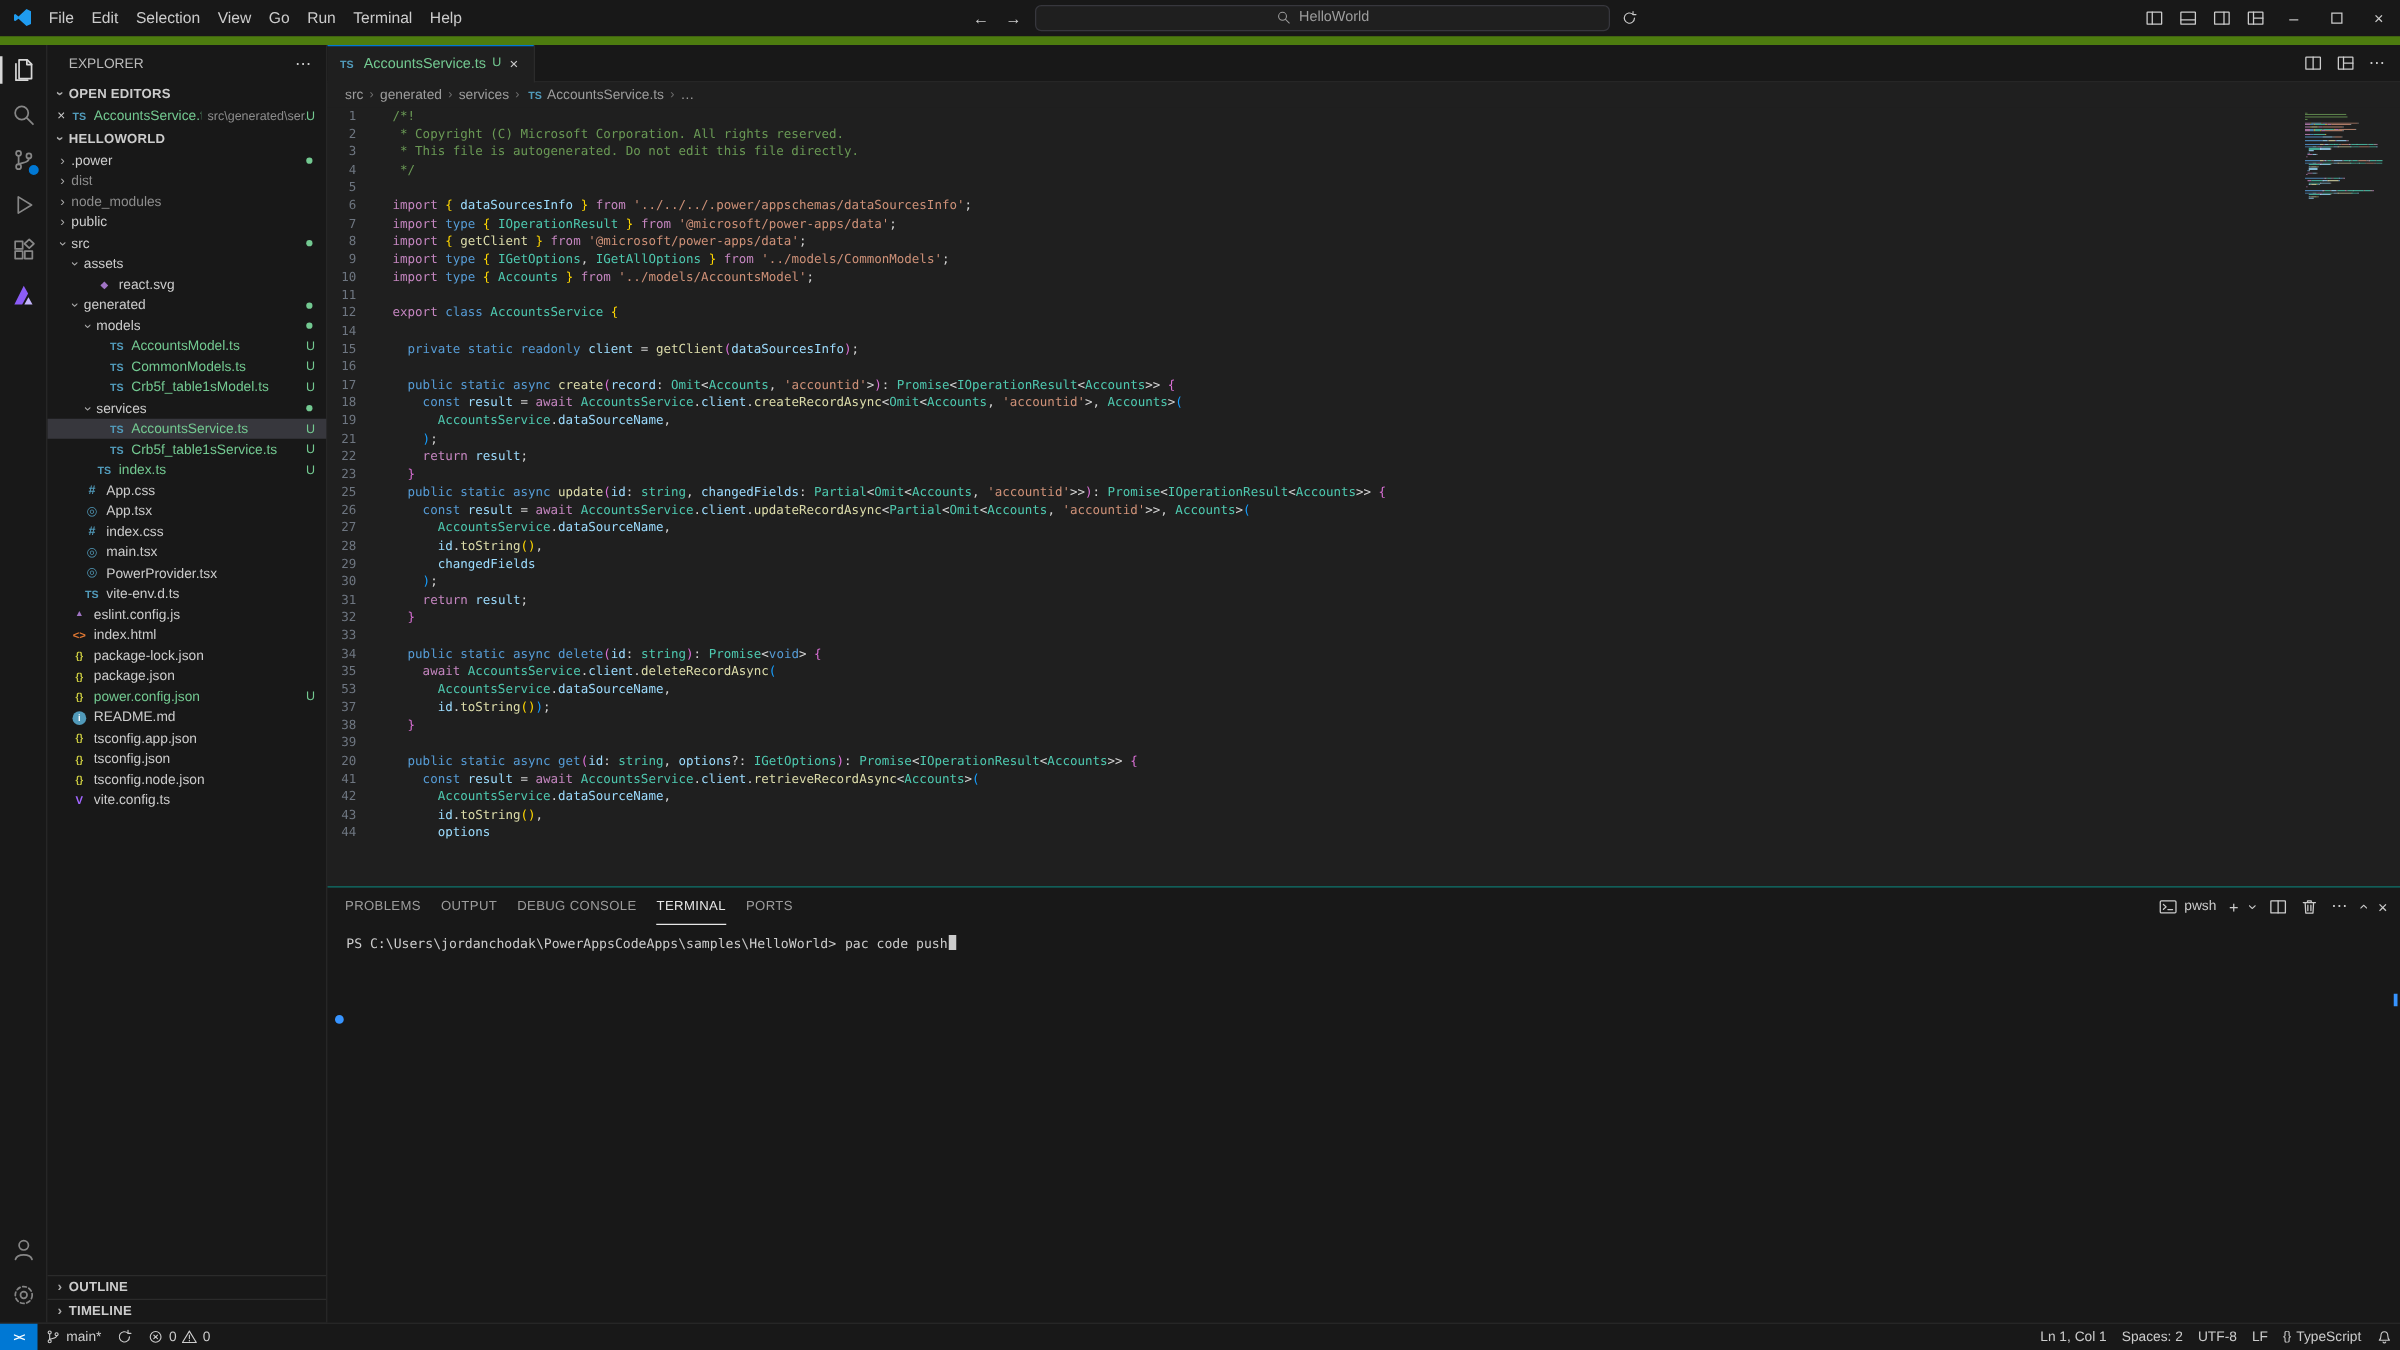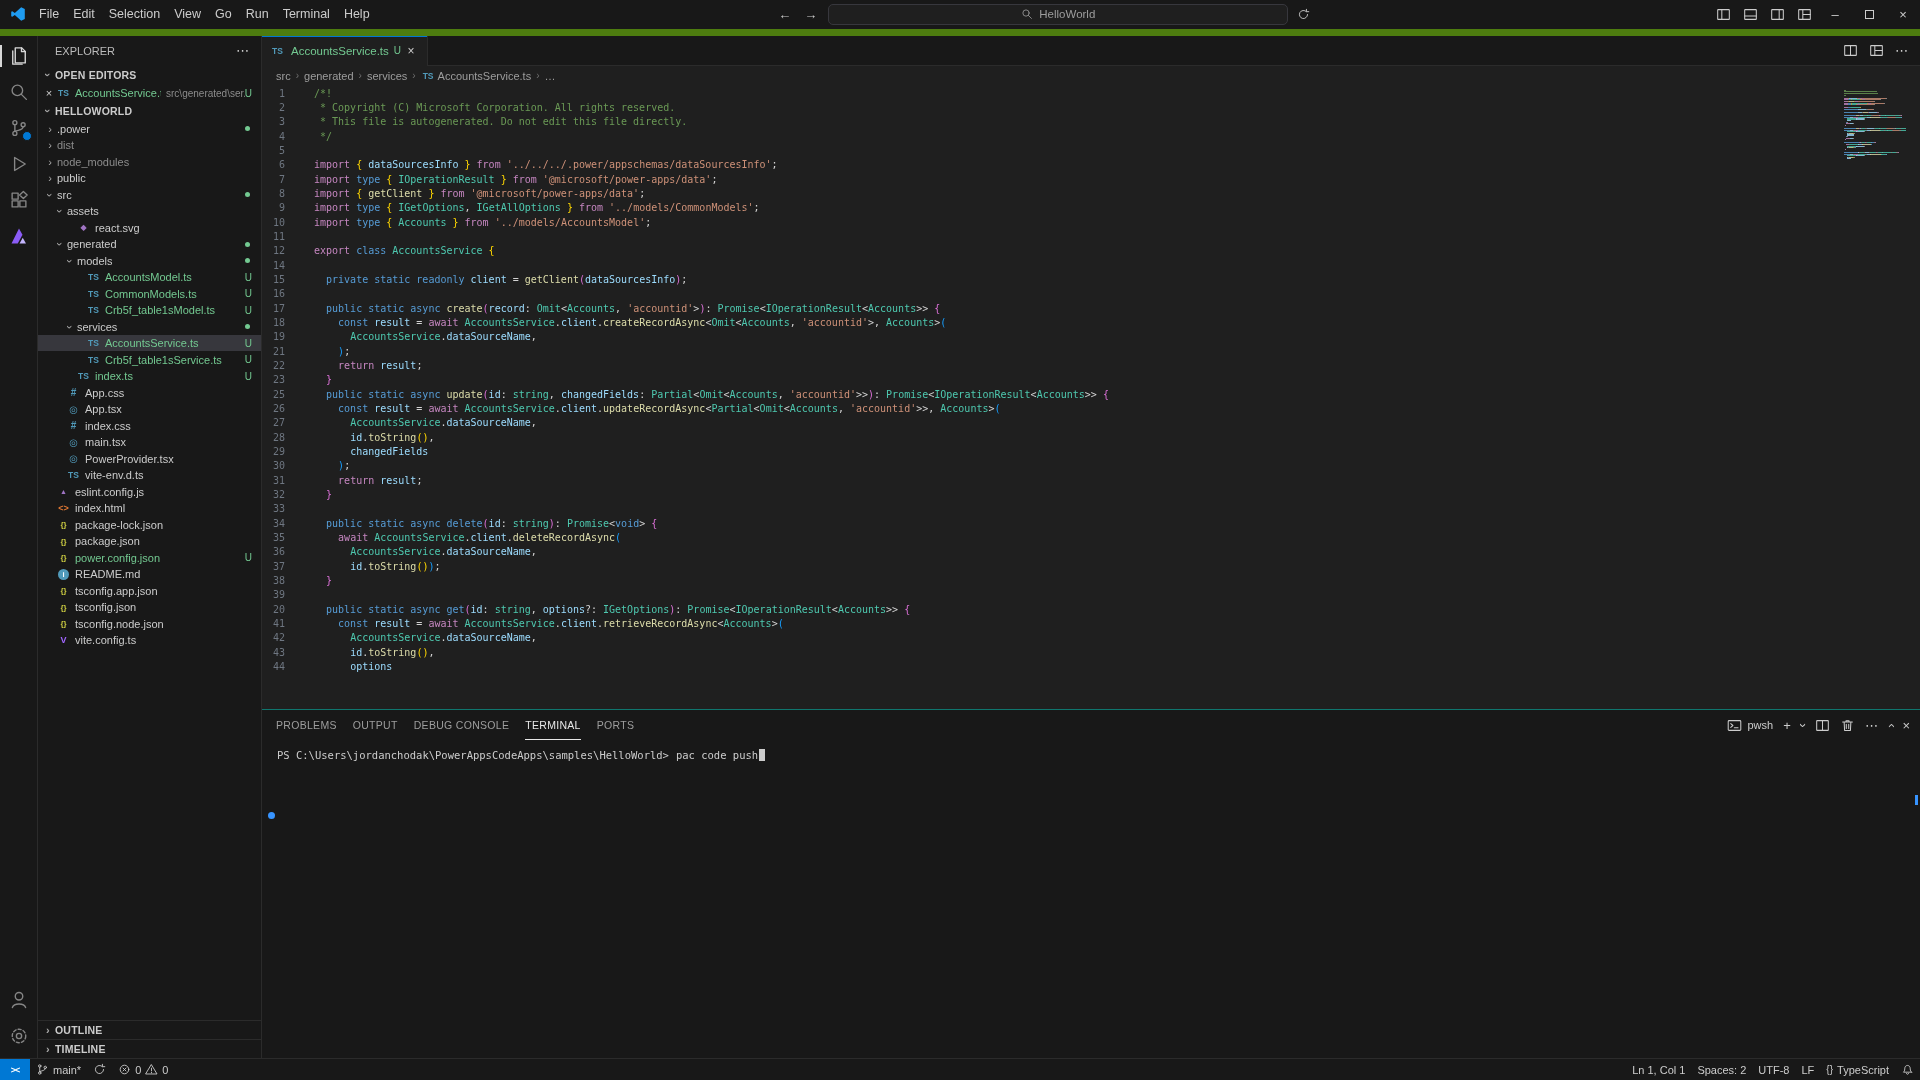--- a/index.html
+++ b/index.html
@@ -664,21 +664,21 @@
             </div>
             <div class="cl">
               <span class="ln">34</span>
               <span class="lc"><span class="tk-k2">  public static async </span><span class="tk-k2">delete</span><span class="tk-b2">(</span><span class="tk-va">id</span><span class="tk-pu">: </span><span class="tk-ty">string</span><span class="tk-b2">)</span><span class="tk-pu">: </span><span class="tk-ty">Promise</span><span class="tk-pu">&lt;</span><span class="tk-k2">void</span><span class="tk-pu">&gt; </span><span class="tk-b2">{</span></span>
             </div>
             <div class="cl">
               <span class="ln">35</span>
               <span class="lc"><span class="tk-pu">    </span><span class="tk-k1">await </span><span class="tk-ty">AccountsService</span><span class="tk-pu">.</span><span class="tk-va">client</span><span class="tk-pu">.</span><span class="tk-fn">deleteRecordAsync</span><span class="tk-b3">(</span></span>
             </div>
             <div class="cl">
-              <span class="ln">36</span>
+              <span class="ln">53</span>
               <span class="lc"><span class="tk-pu">      </span><span class="tk-ty">AccountsService</span><span class="tk-pu">.</span><span class="tk-va">dataSourceName</span><span class="tk-pu">,</span></span>
             </div>
             <div class="cl">
               <span class="ln">37</span>
               <span class="lc"><span class="tk-pu">      </span><span class="tk-va">id</span><span class="tk-pu">.</span><span class="tk-fn">toString</span><span class="tk-b1">()</span><span class="tk-b3">)</span><span class="tk-pu">;</span></span>
             </div>
             <div class="cl">
               <span class="ln">38</span>
               <span class="lc"><span class="tk-pu">  </span><span class="tk-b2">}</span></span>
             </div>

